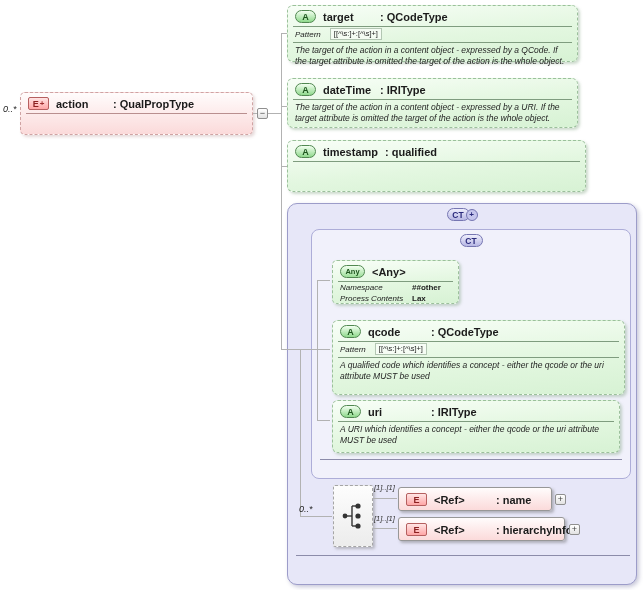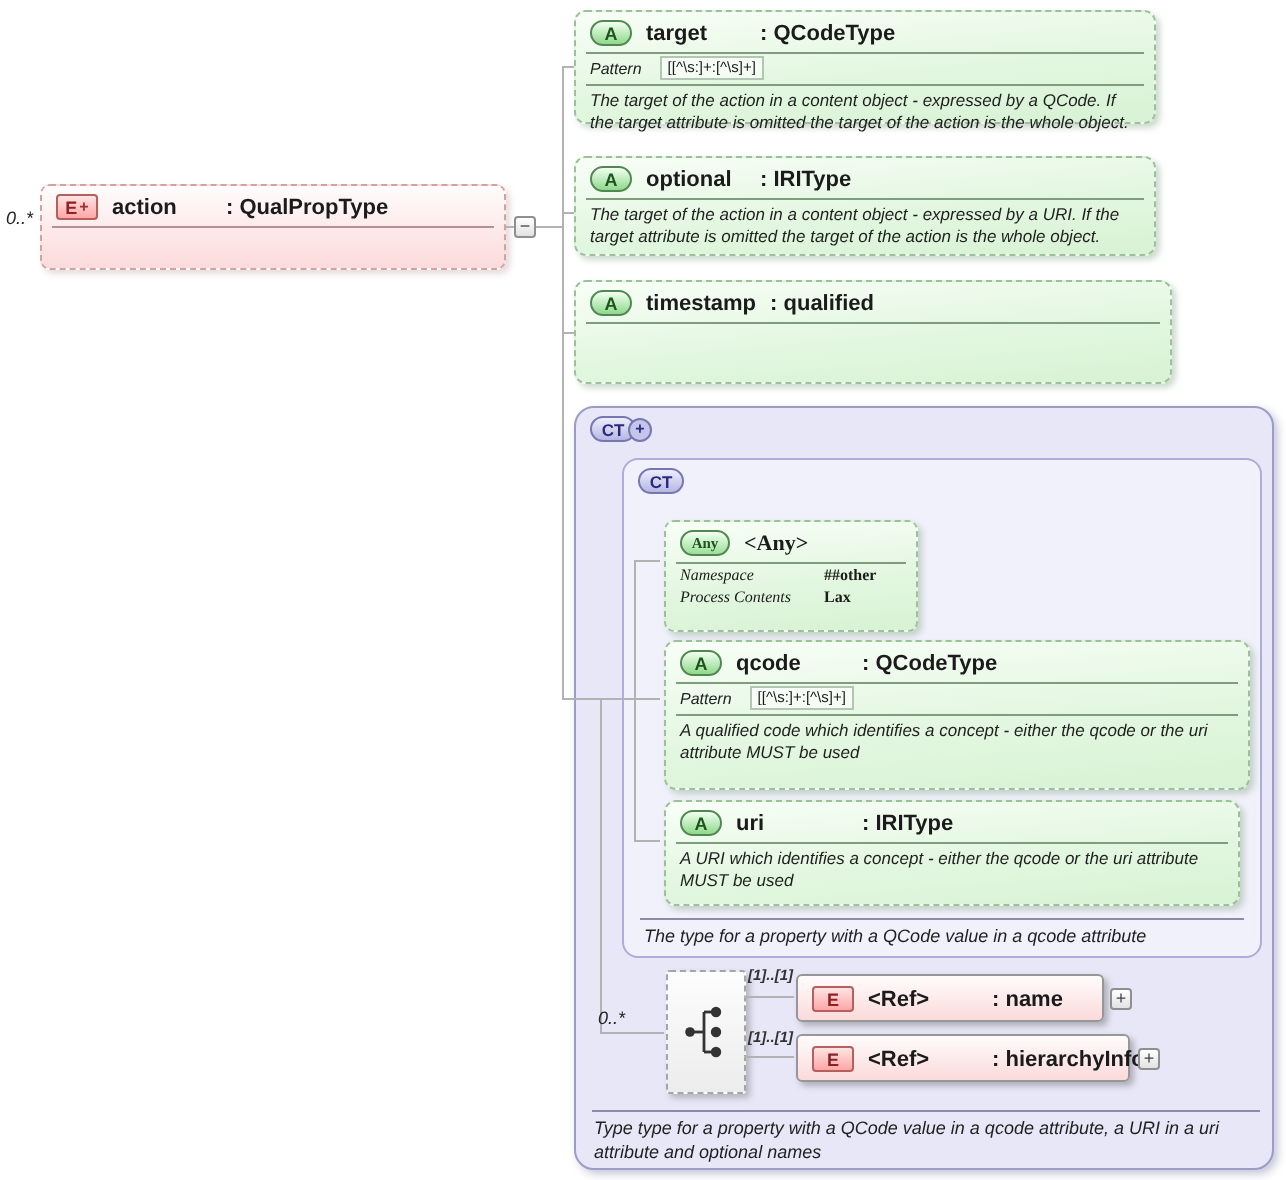--- a/index.html
+++ b/index.html
@@ -14,21 +14,21 @@
   .ebox{background:linear-gradient(180deg,#fffcfc 0%,#fbdada 100%);}
   .ebox.dashed{border:1px dashed #cfa3a3;border-radius:5px;box-shadow:2px 2px 3px rgba(160,110,110,.25);}
   .ebox.solid{border:1px solid #979797;border-radius:3px;box-shadow:2px 2px 3px rgba(90,90,90,.4);}
   
   .ctbox{background:#e7e7f8;border:1px solid #9c9cc9;border-radius:10px;
          box-shadow:2px 2px 4px rgba(70,70,130,.3);}
   .ctinner{background:#f1f1fb;border:1px solid #adadd8;border-radius:8px;}
   .hdr{display:flex;align-items:center;gap:7px;padding:4px 7px 3px;
        font-size:11px;font-weight:bold;white-space:nowrap;}
   .hdr .nm{min-width:50px;}
-  .hdr.navy{color:#2d2d6e;}
+  .hdr.navy{color:#2d2d6e;flex-direction:column;}
   .sep{border-top:1px solid #7f9c7f;margin:0 5px;}
   .sep.pink{border-top-color:#b98f8f;}
   .ann{font-style:italic;font-size:8.5px;line-height:1.3;color:#1f1f1f;padding:2px 7px 3px;}
   .patrow{display:flex;align-items:center;gap:9px;padding:1px 7px 2px;font-size:8px;}
   .patlbl{font-style:italic;color:#222;}
   .patval{font-size:7.5px;border:1px solid #b3c6b3;background:rgba(255,255,255,.55);padding:0 3px;line-height:10px;}
   .kvrow{display:flex;font-size:8px;padding:0 7px;line-height:11px;}
   .kvrow .k{font-style:italic;width:72px;}
   .kvrow .v{font-weight:bold;}
   
@@ -43,21 +43,21 @@
   .ic-e .pl{font-size:8px;color:#a03030;}
   .ic-ct{width:23px;height:13px;border-radius:7px;font-size:8.5px;color:#2a2a7c;
         background:linear-gradient(180deg,#eeeefc,#b7b7e4);border:1px solid #7676b2;}
   .ctplus{display:inline-flex;align-items:center;justify-content:center;width:10px;height:10px;
         border-radius:50%;background:#c5c5ec;border:1px solid #7676b2;color:#2a2a7c;
         font-size:8px;font-weight:bold;margin-left:-4px;}
   .toggle{position:absolute;width:11px;height:11px;background:linear-gradient(180deg,#ffffff,#e2e2e2);
         border:1px solid #8f8f8f;border-radius:2px;display:flex;align-items:center;justify-content:center;
         font-size:9px;line-height:9px;color:#444;box-sizing:border-box;z-index:7;}
   .card{position:absolute;font-style:italic;font-size:9px;color:#222;z-index:7;}
-  .occurs{position:absolute;font-style:italic;font-weight:bold;font-size:7.5px;color:#333;z-index:7;}
+  .occurs{position:absolute;font-style:italic;font-weight:normal;font-size:7.5px;color:#333;z-index:7;}
   .ln{position:absolute;background:#b2b2b2;z-index:6;}
   .compositor{background:linear-gradient(180deg,#fdfdfd,#ececec);border:1px dashed #a5a5a5;
         border-radius:2px;box-shadow:2px 2px 3px rgba(90,90,90,.35);
         display:flex;align-items:center;justify-content:center;}
   .footer-ann{position:absolute;font-style:italic;font-size:9px;line-height:1.3;color:#1f1f1f;}
   .fsep{position:absolute;border-top:1px solid #8c8caa;}
 </style>
 </head>
 <body>
 
@@ -88,21 +88,21 @@
       <span class="patlbl">Pattern</span>
       <span class="patval">[[^\s:]+:[^\s]+]</span>
     </div>
     <div class="sep"></div>
     <div class="ann">The target of the action in a content object - expressed by a QCode. If the target attribute is omitted the target of the action is the whole object.</div>
   </div>
 
   <div class="node abox" style="left:287px;top:78px;width:291px;height:50px;">
     <div class="hdr">
       <span class="ic ic-a">A</span>
-      <span class="nm">optional</span>
+      <span class="nm">dateTime</span>
       <span>: IRIType</span>
     </div>
     <div class="sep"></div>
     <div class="ann">The target of the action in a content object - expressed by a URI. If the target attribute is omitted the target of the action is the whole object.</div>
   </div>
 
   <div class="node abox" style="left:287px;top:140px;width:299px;height:52px;">
     <div class="hdr">
       <span class="ic ic-a">A</span>
       <span class="nm">timestamp</span>
@@ -117,21 +117,21 @@
           <span class="ic ic-ct">CT</span>
           <span class="ctplus">+</span>
         </span>
     </div>
 
     <div class="node ctinner" style="left:23px;top:25px;width:320px;height:250px;">
       <div class="hdr navy">
         <span class="ic ic-ct">CT</span>
       </div>
 
-      <div class="node abox" style="left:20px;top:30px;width:127px;height:56px;border-radius:5px;font-family:Liberation Serif, serif;">
+      <div class="node abox" style="left:20px;top:30px;width:127px;height:44px;border-radius:5px;">
         <div class="hdr">
           <span class="ic ic-any">Any</span>
           <span>&lt;Any&gt;</span>
         </div>
         <div class="sep"></div>
         <div class="kvrow">
           <span class="k">Namespace</span>
           <span class="v">##other</span>
         </div>
         <div class="kvrow">
@@ -159,21 +159,20 @@
         <div class="hdr">
           <span class="ic ic-a">A</span>
           <span class="nm" style="min-width:56px;">uri</span>
           <span>: IRIType</span>
         </div>
         <div class="sep"></div>
         <div class="ann">A URI which identifies a concept  - either the  qcode or the uri attribute MUST be used</div>
       </div>
 
       <div class="fsep" style="left:8px;top:229px;width:302px;"></div>
-      <div class="footer-ann" style="left:10px;top:233px;width:300px;">The type for a property with a QCode value in a qcode attribute</div>
     </div>
 
     <span class="card" style="left:11px;top:300px;">0..*</span>
     <div class="node compositor" style="left:45px;top:281px;width:40px;height:62px;">
       <svg width="26" height="34">
         <line x1="6" y1="17" x2="12" y2="17" stroke="#333" stroke-width="1.4"></line>
         <line x1="12" y1="7" x2="12" y2="27" stroke="#333" stroke-width="1.4"></line>
         <line x1="12" y1="7" x2="16" y2="7" stroke="#333" stroke-width="1.4"></line>
         <line x1="12" y1="27" x2="16" y2="27" stroke="#333" stroke-width="1.4"></line>
         <circle cx="5" cy="17" r="2.4" fill="#333"></circle>
@@ -197,21 +196,20 @@
     <div class="node ebox solid" style="left:110px;top:313px;width:167px;height:24px;">
       <div class="hdr" style="padding-top:5px;">
         <span class="ic ic-e">E</span>
         <span class="nm" style="min-width:55px;">&lt;Ref&gt;</span>
         <span>: hierarchyInfo</span>
       </div>
     </div>
     <div class="toggle" style="left:281px;top:320px;">+</div>
 
     <div class="fsep" style="left:8px;top:351px;width:334px;"></div>
-    <div class="footer-ann" style="left:9px;top:355px;width:330px;">Type type for a property with a  QCode value in a qcode attribute, a URI in a uri attribute and optional names</div>
   </div>
 
   <div class="ln" style="left:253px;top:113px;width:4px;height:1px;"></div>
   <div class="ln" style="left:268px;top:113px;width:13px;height:1px;"></div>
   <div class="ln" style="left:281px;top:33px;width:1px;height:316px;"></div>
   <div class="ln" style="left:281px;top:33px;width:6px;height:1px;"></div>
   <div class="ln" style="left:281px;top:106px;width:6px;height:1px;"></div>
   <div class="ln" style="left:281px;top:166px;width:6px;height:1px;"></div>
   <div class="ln" style="left:281px;top:349px;width:49px;height:1px;"></div>
   <div class="ln" style="left:300px;top:349px;width:1px;height:167px;"></div>

